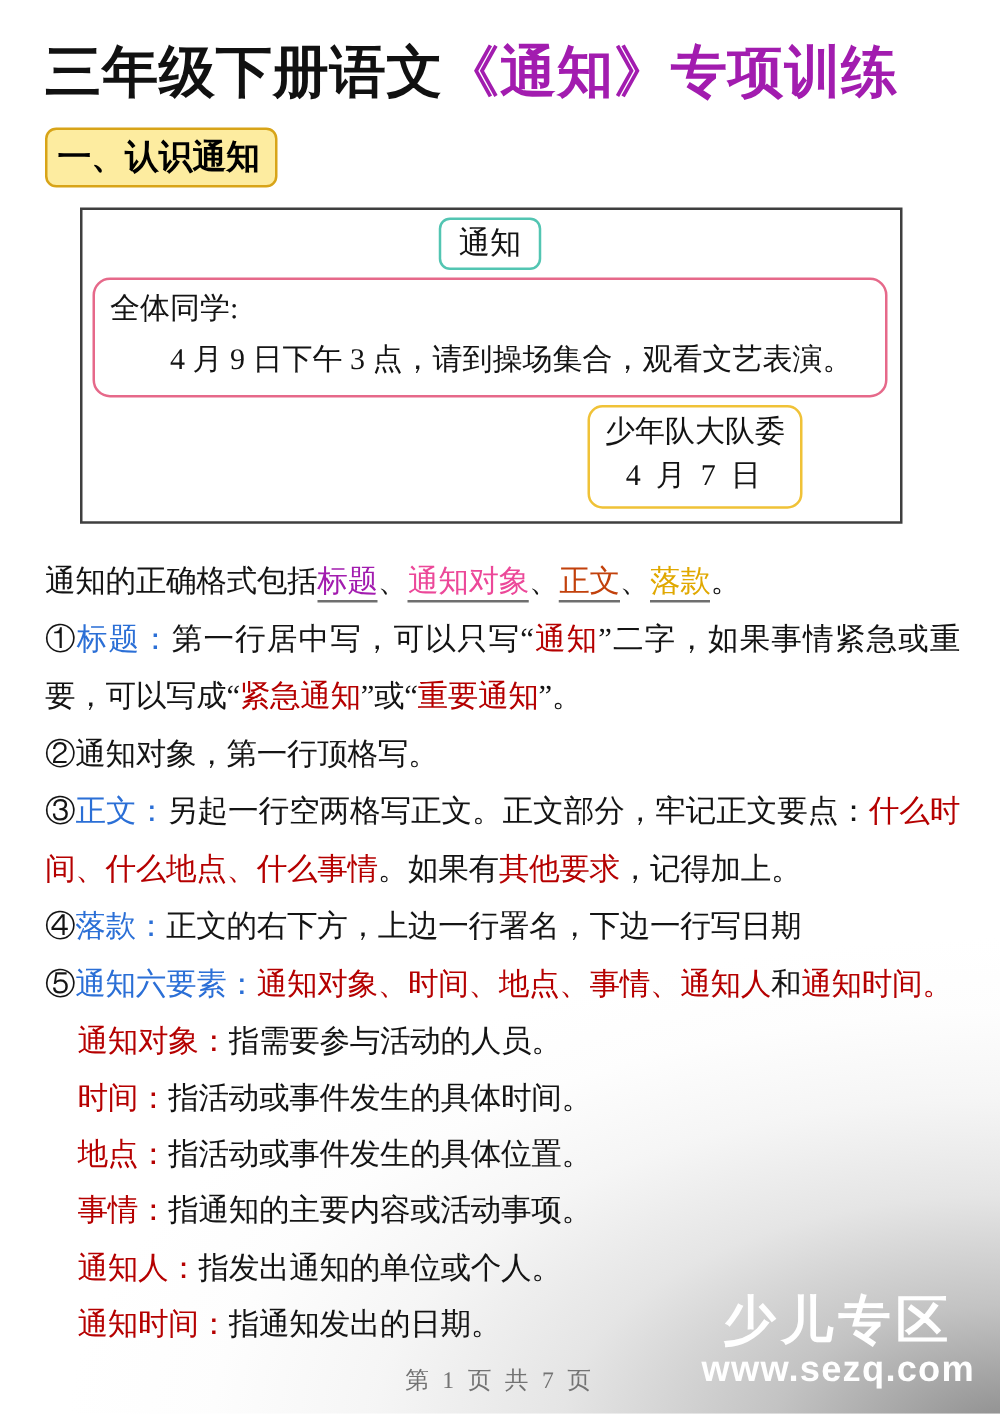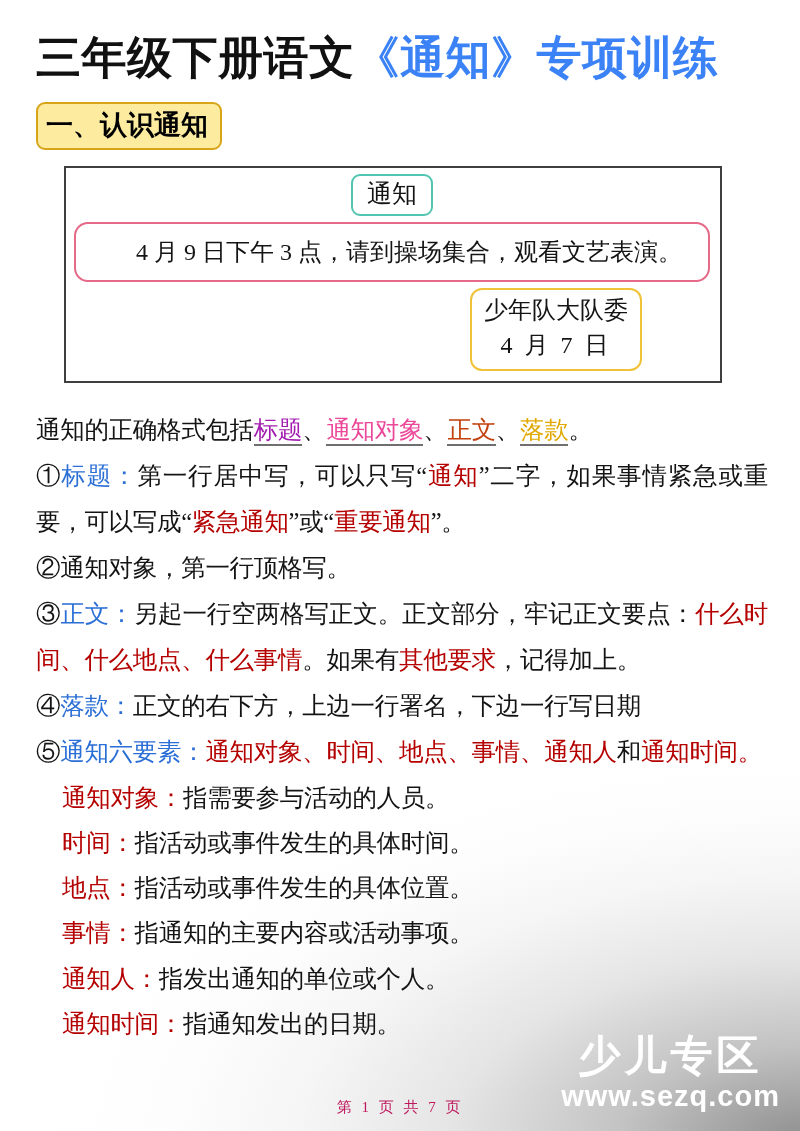--- a/index.html
+++ b/index.html
@@ -32,21 +32,21 @@
   .content {
     position: relative; z-index: 1;
     padding: 30px 32px 0 36px;
   }
   .title {
     font-size: 45px; font-weight: bold;
     margin: 0 0 16px 0; line-height: 1.25;
     white-space: nowrap; letter-spacing: 0.5px;
   }
   .t-black { color: #111111; }
-  .t-red   { color: #3b82f6; }
+  .t-red   { color: #a21caf; }
   .section-badge {
     display: inline-block;
     background: #fdeca0;
     border: 2px solid #d8a418;
     border-radius: 9px;
     padding: 3px 12px 5px 8px;
     font-size: 27px; font-weight: bold;
     color: #000000;
     margin: 0 0 14px 0;
   }
@@ -89,21 +89,21 @@
   .c-red   { color: #b50000; }
   .c-blue  { color: #2b6fd6; }
   .c-teal  { color: #a21caf; }
   .c-green { color: #ec4899; }
   .c-pink  { color: #c2410c; }
   .c-gold  { color: #e0a800; }
   .u { border-bottom: 2px solid #6f6f6f; padding-bottom: 1px; }
   .footer {
     position: absolute; left: 0; right: 0; bottom: 14px;
     text-align: center;
-    font-size: 15px; letter-spacing: 3px; color: #be185d;
+    font-size: 19px; letter-spacing: 3px; color: #737373;
     z-index: 1;
   }
   .watermark {
     position: absolute; right: 20px; bottom: 20px;
     text-align: right; color: #ffffff;
     font-family: "Liberation Sans", "DejaVu Sans", sans-serif;
     z-index: 2; line-height: 1;
   }
   .wm-brand { font-size: 42px; font-weight: 800; letter-spacing: 4px; text-align: center; }
   .wm-url   { font-size: 29px; font-weight: 700; letter-spacing: 1px; margin-top: 5px; }
@@ -118,20 +118,21 @@
 
     <h1 class="title"><span class="t-black">三年级下册语文</span><span class="t-red">《通知》专项训练</span></h1>
 
     <div class="section-badge">一、认识通知</div>
 
     <div class="notice-box">
       <div class="notice-title-row">
         <span class="badge-notice">通知</span>
       </div>
       <div class="pink-box">
+        <div class="pink-line1">全体同学:</div>
         <div class="pink-line2">4 月 9 日下午 3 点，请到操场集合，观看文艺表演。</div>
       </div>
       <div class="sign-row">
         <div class="gold-box">
           <div>少年队大队委</div>
           <div class="date">4 月 7 日</div>
         </div>
       </div>
     </div>
 

